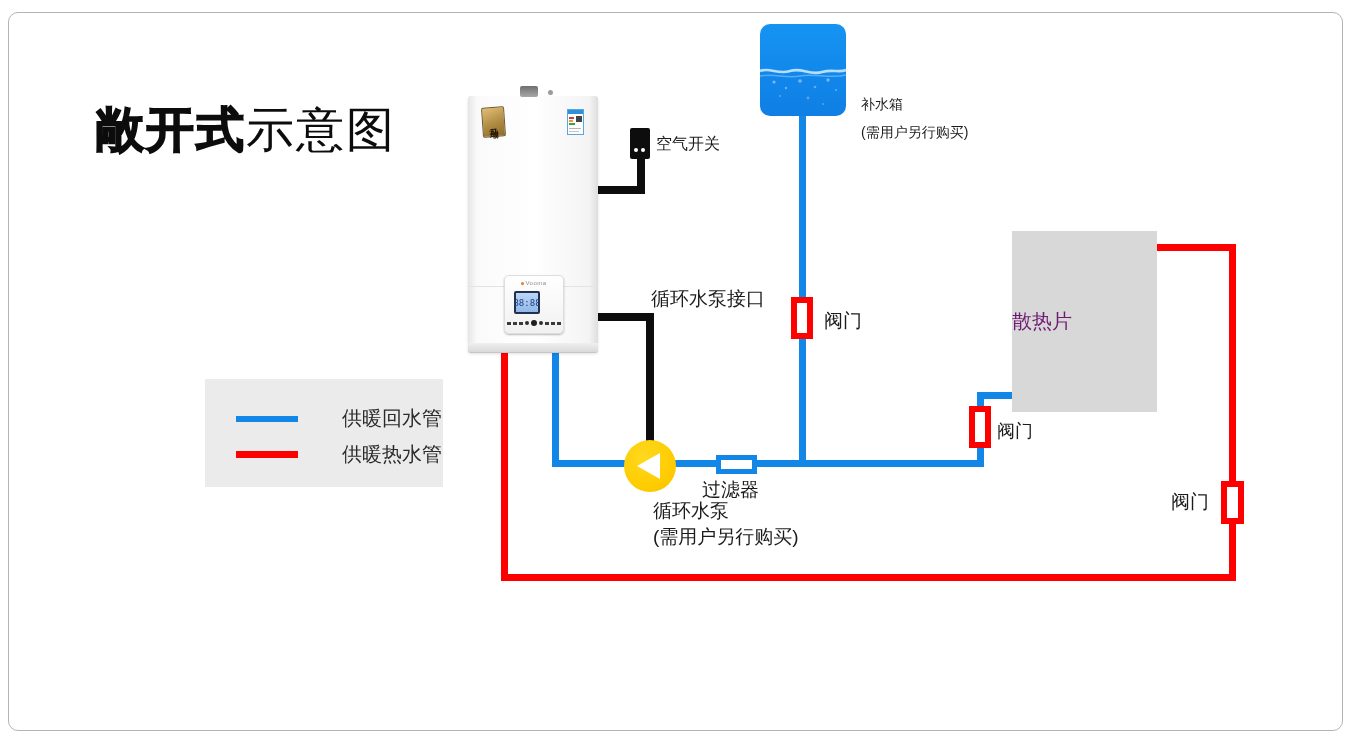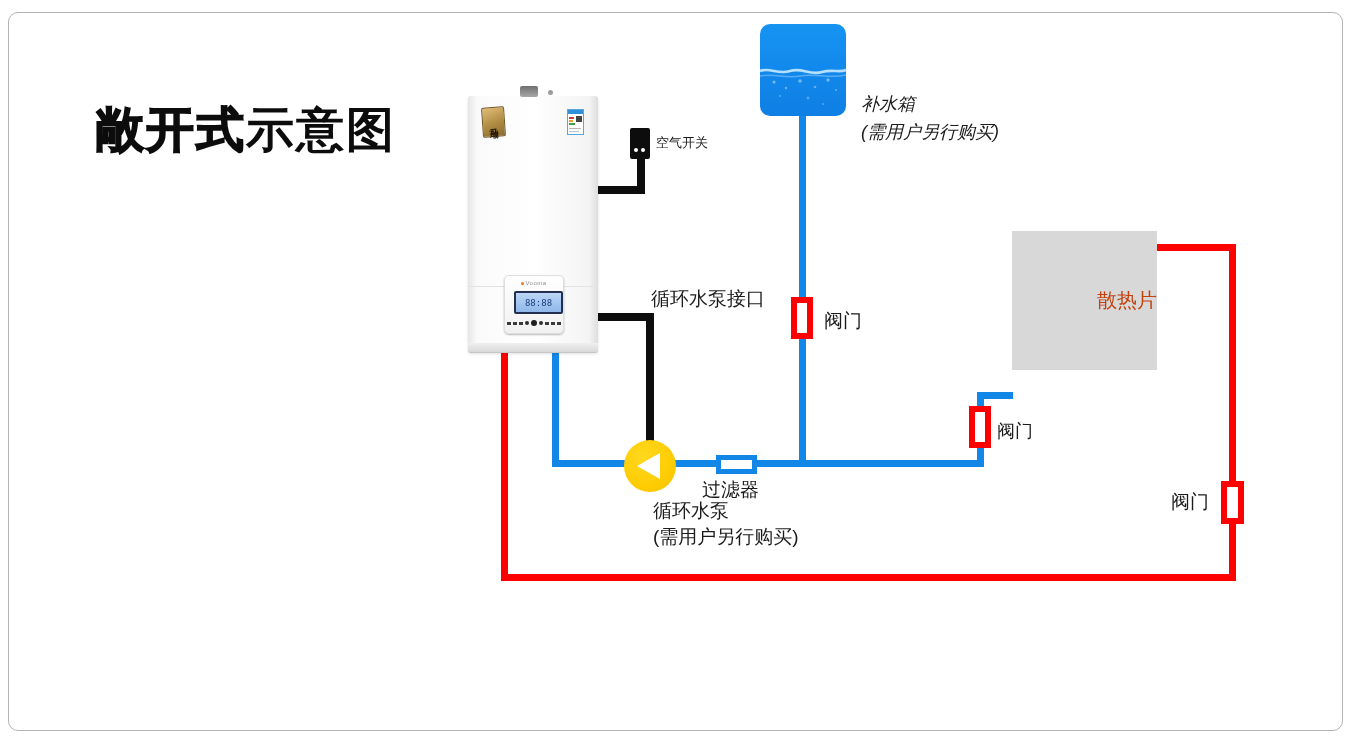--- a/index.html
+++ b/index.html
@@ -8,21 +8,21 @@
     font-family:"Liberation Sans",sans-serif;
   }
   .stage{position:absolute;left:0;top:0;width:1350px;height:742px;}
   .frame{position:absolute;left:8px;top:12px;width:1333px;height:717px;
          border:1px solid #b3b3b3;border-radius:10px;}
 
   
   .title{position:absolute;left:64px;top:98px;font-size:48px;color:#0c0c0c;
          letter-spacing:2px;white-space:nowrap;}
   .title .em{font-weight:900;margin-left:32px;-webkit-text-stroke:1.5px #0c0c0c;}
-  .title .rest{font-weight:700;}
+  .title .rest{font-weight:400;}
 
   
   .pipe{position:absolute;z-index:1;}
   .pipe.blue{background:#1287e8;}
   .pipe.red{background:#fe0000;}
   .pipe.black{background:#0d0d0d;z-index:2;}
 
   
   .comp{position:absolute;z-index:3;box-sizing:border-box;}
 
@@ -30,23 +30,23 @@
   .filter{background:#ffffff;border:5px solid #1287e8;}
 
   .pump{width:52px;height:52px;border-radius:50%;
         background:radial-gradient(circle at 38% 32%,#ffd81f 0%,#fecb00 65%,#f7bf00 100%);}
   .pump svg{position:absolute;left:0;top:0;}
 
   .tank{width:86px;height:92px;border-radius:10px;overflow:hidden;
         background:linear-gradient(180deg,#1694f2 0%,#1289ec 46%,#0f7fe4 100%);}
   .tank svg{display:block;}
 
-  .radiator{width:145px;height:139px;background:#d8d8d8;
-            display:flex;align-items:center;justify-content:flex-end;
-            font-size:20px;color:#c2410c;}
+  .radiator{width:145px;height:181px;background:#d8d8d8;
+            display:flex;align-items:center;justify-content:flex-start;
+            font-size:20px;color:#701a75;}
 
   .airswitch{width:20px;height:31px;background:#0d0d0d;border-radius:2px;}
   .airswitch .dot{position:absolute;width:4px;height:4px;border-radius:50%;background:#ffffff;top:20px;}
   .airswitch .dot.d1{left:4px;} .airswitch .dot.d2{left:11px;}
 
   
   .boiler{position:absolute;left:468px;top:96px;width:130px;height:256px;z-index:2;
           background:linear-gradient(90deg,#e6e6e6 0%,#fafafa 7%,#ffffff 50%,#f4f4f4 93%,#dedede 100%);
           border-radius:3px;box-shadow:0 2px 3px rgba(0,0,0,.12);}
   .flue{position:absolute;left:52px;top:-10px;width:18px;height:11px;border-radius:2px;
@@ -70,21 +70,21 @@
   .bstrip{position:absolute;left:0;top:247px;width:100%;height:9px;
           background:linear-gradient(180deg,#efefef,#d9d9d9);border-bottom:1px solid #c6c6c6;
           border-radius:0 0 3px 3px;}
   .panel{position:absolute;left:36px;top:179px;width:58px;height:57px;border-radius:5px;
          background:linear-gradient(180deg,#ffffff,#f1f1f1);border:1px solid #dedede;
          box-shadow:0 1px 2px rgba(0,0,0,.28);}
   .brand{position:absolute;left:0;top:4px;width:100%;text-align:center;font-size:6px;
          letter-spacing:.5px;color:#8e8e8e;}
   .brand::before{content:"";display:inline-block;width:3px;height:3px;background:#e8762c;
                  border-radius:50%;margin-right:1px;}
-  .lcd{position:absolute;left:9px;top:15px;width:49px;height:23px;background:#232f4e;
+  .lcd{position:absolute;left:9px;top:15px;width:26px;height:23px;background:#232f4e;
        border-radius:2px;}
   .lcd .screen{position:absolute;left:2px;top:2px;right:2px;bottom:2px;
        background:linear-gradient(180deg,#bcd6f6,#8fb8ea);
        display:flex;align-items:center;justify-content:center;
        font-family:"DejaVu Sans Mono",monospace;font-size:9px;color:#1d3f7e;}
   .btnrow{position:absolute;left:0;top:44px;width:100%;display:flex;align-items:center;
           justify-content:center;gap:2px;}
   .btn-sq{width:4px;height:3px;background:#3a3a3a;}
   .btn-dot{width:4px;height:4px;border-radius:50%;background:#2f2f2f;}
   .btn-big{width:6px;height:6px;border-radius:50%;background:#1f1f1f;}
@@ -192,24 +192,34 @@
   <div class="comp pump" style="left:624px;top:440px;">
     <svg width="52" height="52" viewBox="0 0 52 52">
       <polygon points="36,13 13,26 36,39" fill="#ffffff"></polygon>
     </svg>
   </div>
 
   <div class="comp radiator" style="left:1012px;top:231px;">
     <span>散热片</span>
   </div>
 
-
-  <div class="lbl" style="left:656px;top:134px;font-size:13px;">空气开关</div>
-
-  <div class="lbl" style="left:861px;top:90px;font-size:18px;line-height:28px;font-style:italic;">
+  <div class="legend">
+    <div class="row r1">
+      <span class="swatch" style="background:#1287e8;"></span>
+      <span class="ltext">供暖回水管</span>
+    </div>
+    <div class="row r2">
+      <span class="swatch red" style="background:#fe0000;"></span>
+      <span class="ltext">供暖热水管</span>
+    </div>
+  </div>
+
+  <div class="lbl" style="left:656px;top:134px;font-size:16px;">空气开关</div>
+
+  <div class="lbl" style="left:861px;top:90px;font-size:14px;line-height:28px;">
     <span class="ln">补水箱</span>
     <span class="ln">(需用户另行购买)</span>
   </div>
 
   <div class="lbl" style="left:651px;top:286px;">循环水泵接口</div>
 
   <div class="lbl" style="left:824px;top:308px;">阀门</div>
 
   <div class="lbl" style="left:702px;top:429px;margin-top:48px;">过滤器</div>
 

